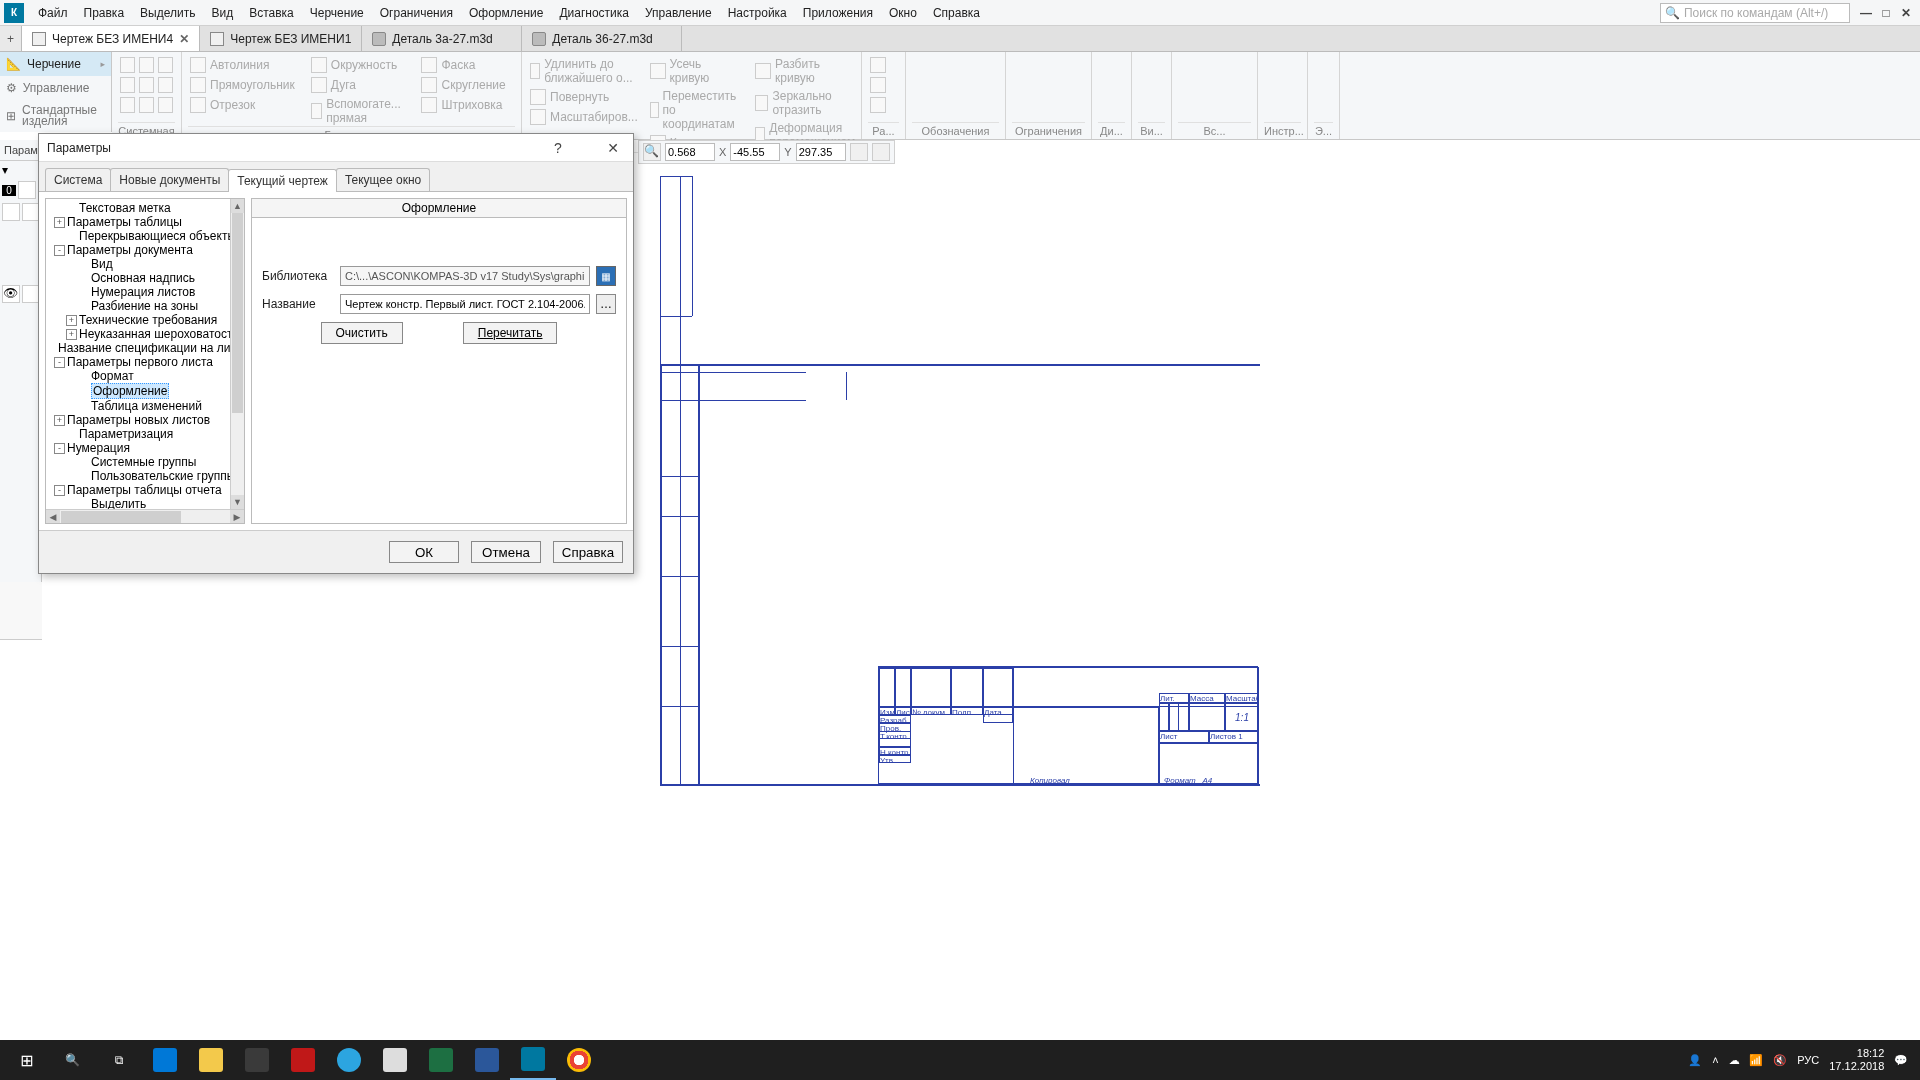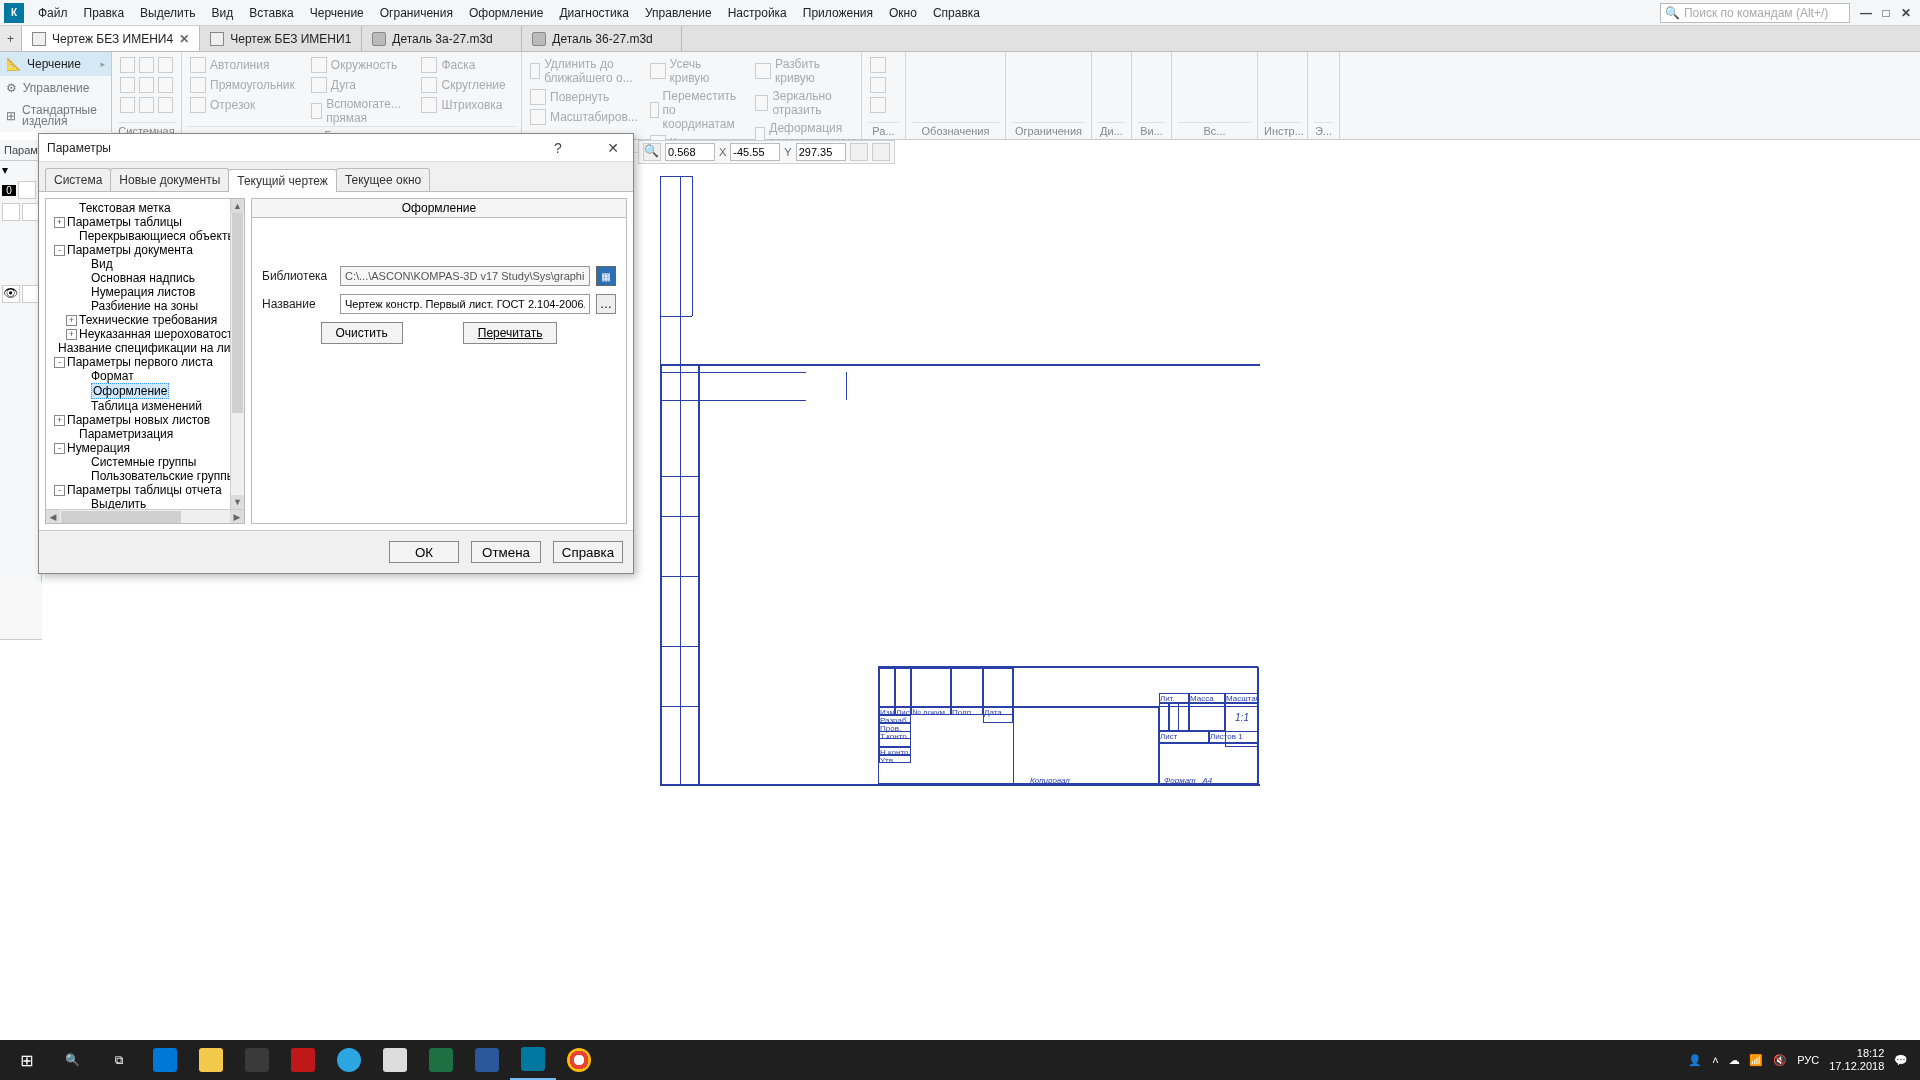--- a/index.html
+++ b/index.html
@@ -463,21 +463,21 @@
       <div class="tb-cell" style="left:0;top:88px;width:32px;height:8px">Утв.</div>
       <div class="tb-cell" style="left:134px;top:40px;width:146px;height:78px"></div>
 
       <div class="tb-cell" style="left:280px;top:26px;width:30px;height:10px">Лит.</div>
       <div class="tb-cell" style="left:310px;top:26px;width:36px;height:10px">Масса</div>
       <div class="tb-cell" style="left:346px;top:26px;width:34px;height:10px">Масштаб</div>
       <div class="tb-cell" style="left:280px;top:36px;width:30px;height:28px"></div>
       <div class="tb-cell" style="left:280px;top:36px;width:10px;height:28px"></div>
       <div class="tb-cell" style="left:290px;top:36px;width:10px;height:28px"></div>
       <div class="tb-cell" style="left:310px;top:36px;width:36px;height:28px"></div>
-      <div class="tb-cell" style="left:346px;top:36px;width:34px;height:44px;text-align:center;font-size:10px;font-style:italic;line-height:28px">1:1</div>
+      <div class="tb-cell" style="left:346px;top:36px;width:34px;height:28px;text-align:center;font-size:10px;font-style:italic;line-height:28px">1:1</div>
       <div class="tb-cell" style="left:280px;top:64px;width:50px;height:12px">Лист</div>
       <div class="tb-cell" style="left:330px;top:64px;width:50px;height:12px">Листов 1</div>
       <div class="tb-cell" style="left:280px;top:76px;width:100px;height:42px"></div>
     </div>
     <div class="tb-cell" style="left:370px;top:600px;width:80px;height:10px;border:none;font-style:italic">Копировал</div>
     <div class="tb-cell" style="left:504px;top:600px;width:80px;height:10px;border:none;font-style:italic">Формат&nbsp;&nbsp;&nbsp;А4</div>
   </div>
 </div>
 
 <div class="dialog">

